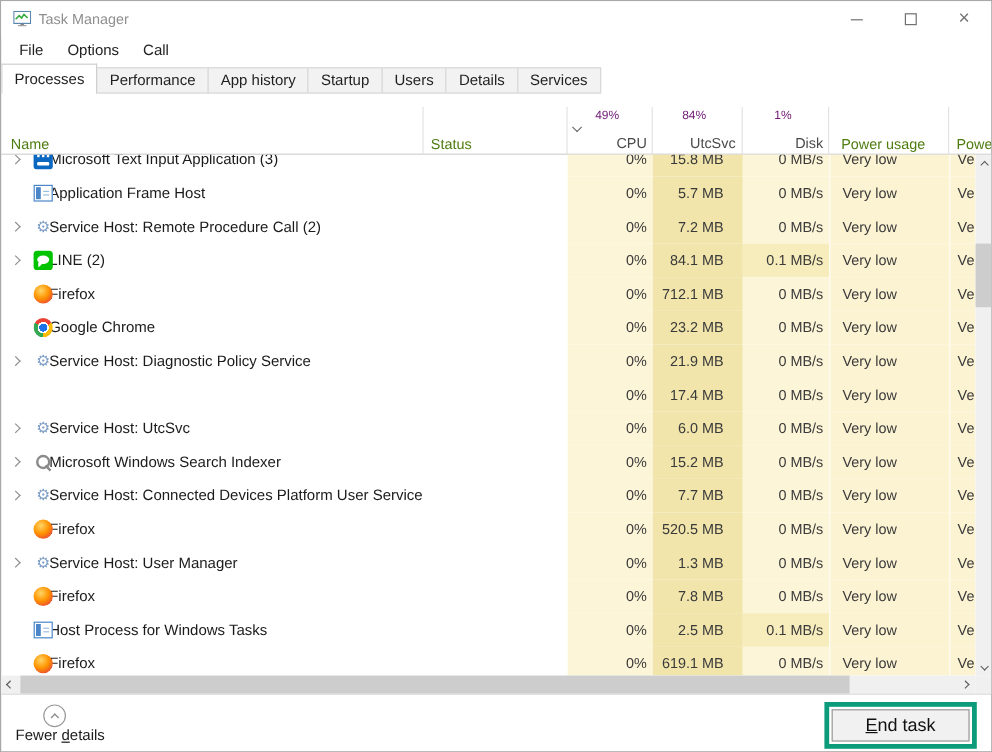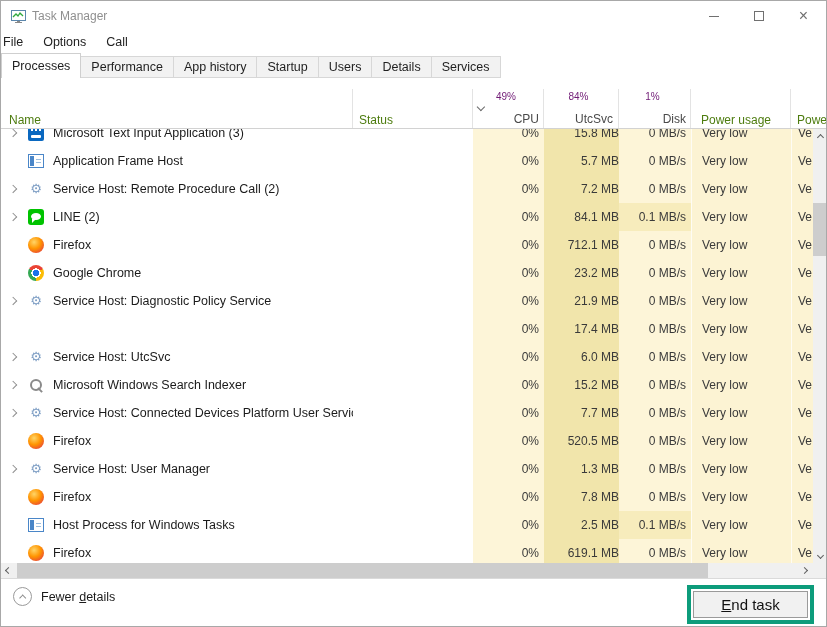--- a/index.html
+++ b/index.html
@@ -12,21 +12,21 @@
   .win-title{position:absolute;left:31px;top:8px;font-size:12px;color:#8f8f8f;}
   .win-controls{position:absolute;right:0;top:0;height:30px;display:flex;}
   .win-btn{width:45px;height:30px;display:flex;align-items:center;justify-content:center;color:#707070;}
   .min-glyph{display:block;width:10px;height:1px;background:#707070;}
   .max-glyph{display:block;width:10px;height:10px;border:1px solid #707070;}
   .close-glyph{font-size:16px;line-height:16px;color:#707070;}
 
   
   .menubar{position:absolute;left:0;top:30px;height:22px;display:flex;align-items:center;}
   .menu-item{padding:0 10px;font-size:12.5px;color:#222;}
-  .menu-item:first-child{padding-left:2px;}
+  .menu-item:first-child{padding-left:15px;}
 
   
   .tabstrip{position:absolute;left:0;top:52px;height:25px;display:flex;align-items:flex-end;}
   .tab{height:22px;line-height:21px;padding:0 10px;font-size:12.5px;color:#1f1f1f;
        background:#f2f2f2;border:1px solid #d7d7d7;margin-left:-1px;white-space:nowrap;}
   .tab.active{height:25px;line-height:24px;background:#fff;border:1px solid #cfcfcf;border-bottom:none;z-index:2;}
   .tab:first-child{margin-left:0;}
 
   
   .thead-divider{position:absolute;top:88px;height:39px;width:1px;background:#e3e3e3;}
@@ -41,26 +41,26 @@
   .chev.down{transform:rotate(45deg);}
   .chev.up{transform:rotate(-135deg);}
   .chev.left{transform:rotate(135deg);}
   .sort-chev .chev{border-color:#6b6b6b;}
 
   
   .rows-viewport{position:absolute;left:0;top:128px;width:812px;height:434px;overflow:hidden;}
   .rows-inner{position:relative;margin-top:-10px;}
   .row{display:flex;height:28px;align-items:center;}
   .cell{height:28px;line-height:28px;font-size:12px;color:#3a3a3a;white-space:nowrap;overflow:hidden;}
-  .c-name{width:352px;position:relative;padding-left:52px;color:#1b1b1b;font-size:12.5px;}
+  .c-name{width:352px;position:relative;padding-left:40px;color:#1b1b1b;font-size:12.5px;}
   .c-name .expander{position:absolute;left:9px;top:11px;border-color:#8f8f8f;}
   .c-name .pi{position:absolute;left:27px;top:6px;}
   .c-status{width:120px;}
   .c-cpu{width:71px;background:var(--heat-cpu);text-align:right;padding-right:5px;}
-  .c-memory{width:75px;background:var(--heat-memory);text-align:right;padding-right:0;}
+  .c-memory{width:75px;background:var(--heat-memory);text-align:right;padding-right:16px;}
   .c-disk{width:72px;background:var(--heat-disk);text-align:right;padding-right:5px;}
   .c-disk.hot{background:var(--heat-disk-active);}
   .c-power{width:100px;background:var(--heat-power);padding-left:10px;border-left:1px solid rgba(255,255,255,.75);}
   .c-trend{width:22px;background:var(--heat-power);padding-left:6px;border-left:1px solid rgba(255,255,255,.75);}
 
   
   .pi{width:16px;height:16px;display:inline-block;position:relative;font-size:13px;line-height:16px;text-align:center;}
   .i-gear{color:#7f9fc5;}
   .i-keyboard{background:#0a68c0;border-radius:2px;}
   .i-keyboard::after{content:"";position:absolute;left:3px;right:3px;bottom:3px;height:3px;background:#fff;border-radius:1px;}
@@ -85,21 +85,21 @@
   .vscroll .arrow .chev{padding:2px;border-width:0 1.2px 1.2px 0;}
   .vscroll .thumb{position:absolute;left:0;top:74px;width:15px;height:53px;background:#cdcdcd;}
   .hscroll{position:absolute;left:0;top:562px;width:812px;height:15px;background:#f0f0f0;}
   .hscroll .arrow{position:absolute;top:0;width:15px;height:15px;display:flex;align-items:center;justify-content:center;}
   .hscroll .arrow .chev{padding:2px;border-width:0 1.2px 1.2px 0;}
   .hscroll .thumb{position:absolute;left:16px;top:0;width:691px;height:15px;background:#cdcdcd;}
   .scroll-corner{position:absolute;left:812px;top:562px;width:15px;height:15px;background:#f0f0f0;}
 
   
   .footer-sep{position:absolute;left:0;top:577px;width:827px;height:1px;background:#dadada;}
-  .details-toggle{position:absolute;left:12px;top:586px;display:flex;align-items:center;cursor:default;}
+  .details-toggle{position:absolute;left:12px;top:586px;display:flex;align-items:center;cursor:default;flex-direction:column;}
   .circle-chev{width:19px;height:19px;border:1px solid #9a9a9a;border-radius:50%;display:flex;align-items:center;justify-content:center;margin-right:9px;}
   .circle-chev .chev{border-color:#8a8a8a;padding:2.2px;margin-top:2px;}
   .details-label{font-size:12.5px;color:#1b1b1b;}
   .accel{text-decoration:underline;}
   .endtask-highlight{position:absolute;left:686px;top:584px;width:127px;height:39px;border:4px solid var(--highlight);padding:2px;background:#fff;}
   .endtask-btn{width:100%;height:100%;border:1px solid #9a9a9a;background:#f1f1f1;
       display:flex;align-items:center;justify-content:center;font-size:15px;color:#111;}
 </style>
 </head>
 <body>

